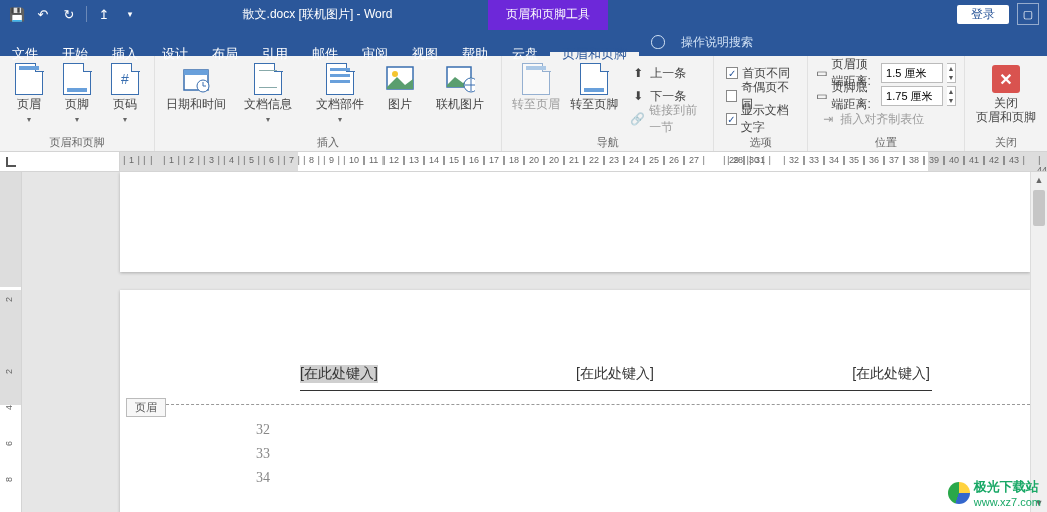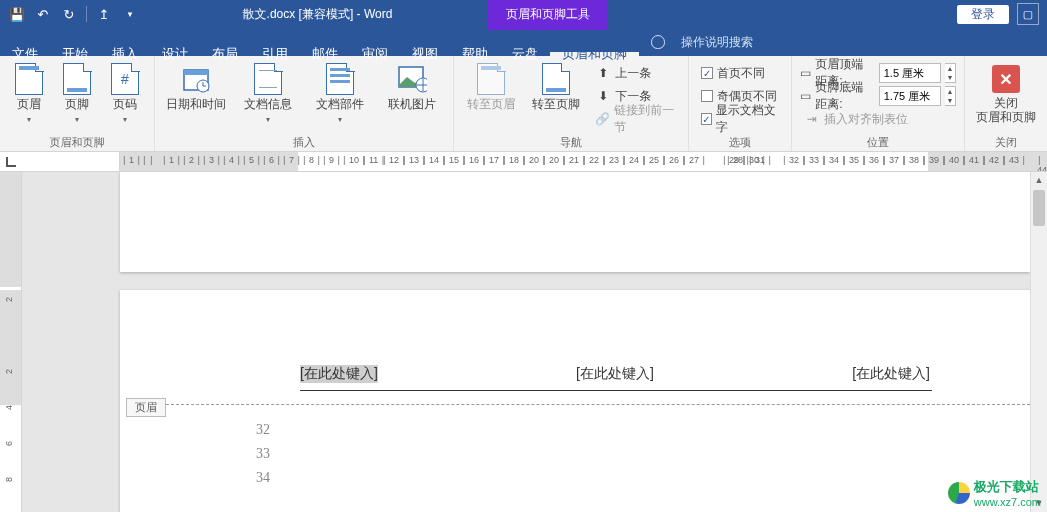--- a/index.html
+++ b/index.html
@@ -80,21 +80,21 @@
 
 <div class="titlebar">
   <div class="qat">
     <div class="qat-btn">💾</div>
     <div class="qat-btn">↶</div>
     <div class="qat-btn">↻</div>
     <div class="qat-sep"></div>
     <div class="qat-btn">↥</div>
     <div class="qat-btn" style="font-size:9px;">▾</div>
   </div>
-  <div class="title-center">散文.docx [兼容模式] - Word</div>
+  <div class="title-center">散文.docx [联机图片] - Word</div>
   <div class="contextual-tab-title">页眉和页脚工具</div>
   <div style="flex:1"></div>
   <div class="title-right">
     <div class="login-btn">登录</div>
     <div class="winbtn">▢</div>
   </div>
 </div>
 
 <div class="menutabs">
   <div class="menutab">文件</div>
@@ -174,20 +174,30 @@
       <div class="big-btn wide">
         <div class="ic">
             <div class="icon-box">
               <div class="stripe" style="top:4px;height:3px;"></div>
               <div class="stripe" style="top:10px;height:3px;"></div>
               <div class="stripe" style="top:16px;height:3px;"></div>
             </div>
           </div>
         <span>文档部件</span>
           <span class="dd">▾</span>
+      </div>
+      <div class="big-btn">
+        <div class="ic">
+            <svg width="30" height="28">
+              <rect x="2" y="2" width="26" height="22" fill="#fff" stroke="#3a6fb0" stroke-width="1.5"></rect>
+              <circle cx="10" cy="9" r="3" fill="#f4c430"></circle>
+              <polyline points="2,22 12,12 20,20 28,14 28,24 2,24" fill="#5a9e6f"></polyline>
+            </svg>
+          </div>
+        <span>图片</span>
       </div>
       <div class="big-btn wide">
         <div class="ic">
             <svg width="32" height="28">
               <rect x="2" y="2" width="24" height="20" fill="#fff" stroke="#3a6fb0" stroke-width="1.5"></rect>
               <polyline points="2,20 10,12 18,18 26,12 26,22 2,22" fill="#5a9e6f"></polyline>
               <circle cx="26" cy="20" r="7" fill="#fff" stroke="#3a6fb0"></circle>
               <path d="M20 20 h12 M26 14 v12" stroke="#3a6fb0"></path>
             </svg>
           </div>

